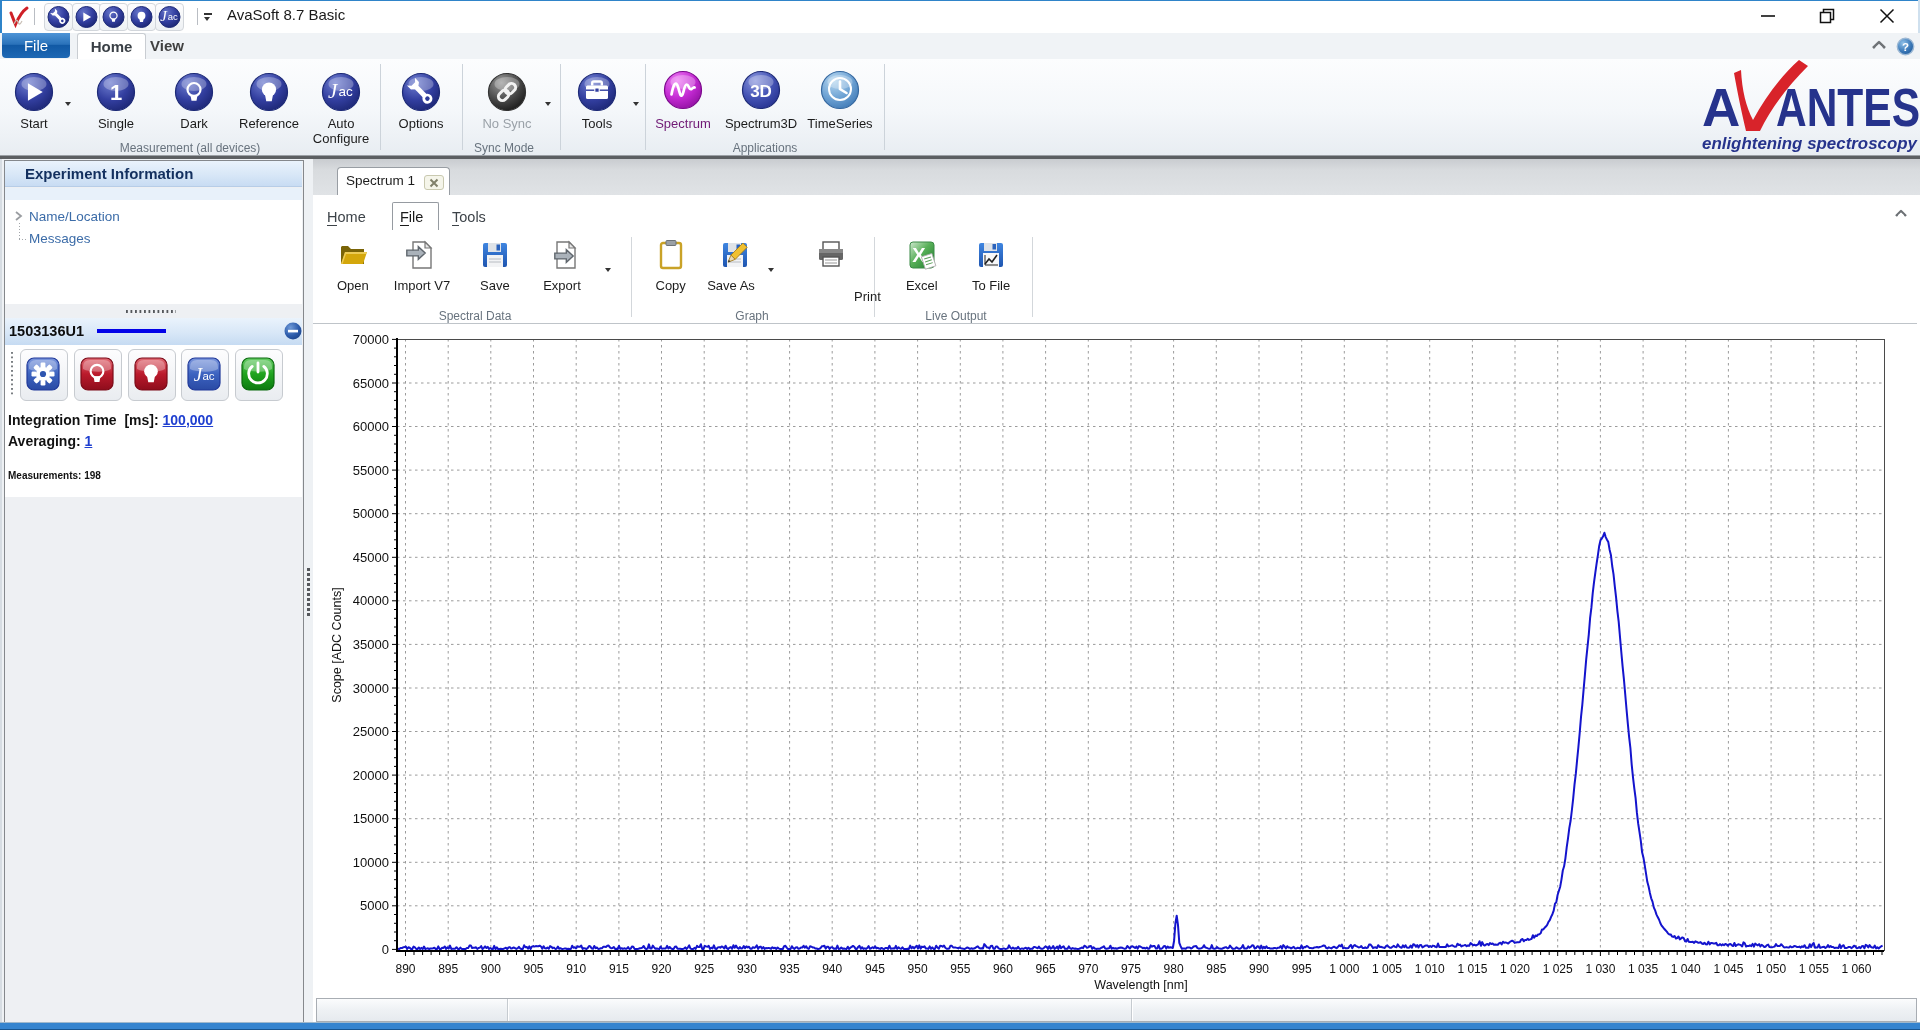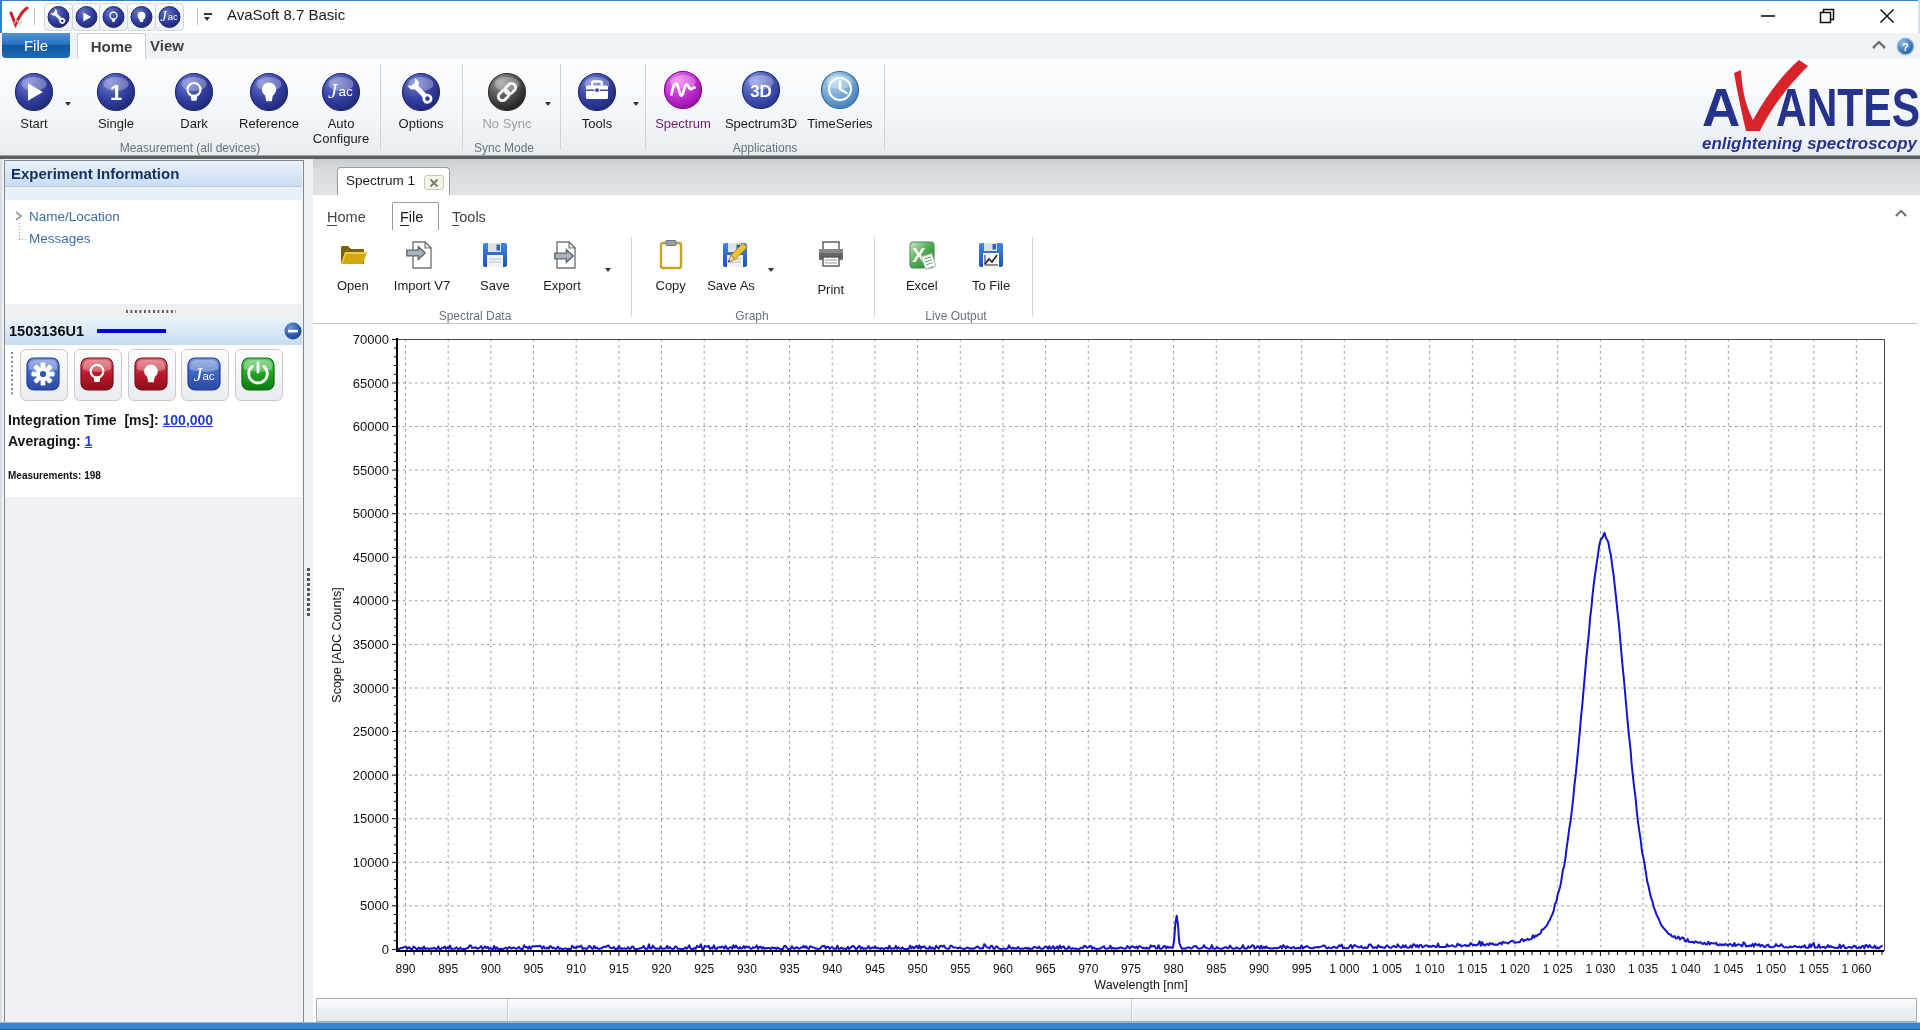--- a/index.html
+++ b/index.html
@@ -288,21 +288,21 @@
     <div class="grplbl" style="left:90px;top:141px;width:200px">Measurement (all devices)</div>
     <div class="grplbl" style="left:454px;top:141px;width:100px">Sync Mode</div>
     <div class="grplbl" style="left:695px;top:141px;width:140px">Applications</div>
     <svg width="232" height="96" viewBox="0 0 232 96" style="position:absolute;left:1689px;top:60px" xmlns="http://www.w3.org/2000/svg">
       <text x="13" y="66" font-family="Liberation Sans" font-weight="bold" font-size="53" fill="#26338c">A</text>
       <text x="87" y="66" font-family="Liberation Sans" font-weight="bold" font-size="53" fill="#26338c" textLength="144" lengthAdjust="spacingAndGlyphs">ANTES</text>
       <path d="M45 13 L52 10 C53 30 57 47 64 60 C76 38 92 16 110 0 L119 6 C100 25 82 48 71 71 L57 71 C52 50 48 30 45 13 Z" fill="#d8232a"></path>
       <text x="13" y="89" font-family="Liberation Sans" font-weight="bold" font-style="italic" font-size="17" fill="#26338c" textLength="215" lengthAdjust="spacingAndGlyphs">enlightening spectroscopy</text>
     </svg>
     <div class="abs" style="left:4px;top:160px;width:298px;height:863px;border:1px solid #85888c;background:#eef0f3"></div>
-    <div class="abs" style="left:5px;top:161px;width:297px;height:26px;background:linear-gradient(#eaf3fc 0%,#d8e7f7 55%,#c8dcf3 100%);border-bottom:1px solid #b7cde7;font-size:15px;font-weight:bold;color:#13305f;line-height:26px;padding-left:6px;box-sizing:border-box">Experiment Information</div>
+    <div class="abs" style="left:5px;top:161px;width:297px;height:26px;background:linear-gradient(#eaf3fc 0%,#d8e7f7 55%,#c8dcf3 100%);border-bottom:1px solid #b7cde7;font-size:15px;font-weight:bold;color:#13305f;line-height:26px;padding-left:20px;box-sizing:border-box">Experiment Information</div>
     <div class="abs" style="left:5px;top:188px;width:297px;height:12px;background:#e8f1fa"></div>
     <div class="abs" style="left:5px;top:200px;width:297px;height:104px;background:#fff"></div>
     <svg width="10" height="10" viewBox="0 0 10 10" style="position:absolute;left:14px;top:211px" xmlns="http://www.w3.org/2000/svg">
       <path d="M2 1 L7 5 L2 9" fill="none" stroke="#9a9da1" stroke-width="1.8"></path>
     </svg>
     <div class="abs" style="left:29px;top:209px;font-size:13.5px;color:#3c6ca8">Name/Location</div>
     <div class="abs" style="left:19px;top:223px;width:1px;height:17px;background-image:linear-gradient(#a2a6aa 50%,transparent 50%);background-size:1px 3px"></div>
     <div class="abs" style="left:19px;top:239px;width:9px;height:1px;background-image:linear-gradient(90deg,#a2a6aa 50%,transparent 50%);background-size:3px 1px"></div>
     <div class="abs" style="left:29px;top:231px;font-size:13.5px;color:#3c6ca8">Messages</div>
     <div class="abs" style="left:126px;top:310px;width:50px;height:3px;background-image:linear-gradient(90deg,#55585c 2px,transparent 2px);background-size:4.5px 3px"></div>
@@ -537,21 +537,21 @@
       <rect x="8" y="14" width="16" height="14" fill="#f7f8f9"></rect>
       <path d="M10 25 L14 20 L17 23 L22 16" fill="none" stroke="#222" stroke-width="1.6"></path>
       <path d="M10 16 L10 26 L23 26" fill="none" stroke="#222" stroke-width="1"></path>
     </svg>
     <div class="abs" style="left:302.8px;top:278px;width:100px;text-align:center;font-size:13px;color:#1c1c1c">Open</div>
     <div class="abs" style="left:372px;top:278px;width:100px;text-align:center;font-size:13px;color:#1c1c1c">Import V7</div>
     <div class="abs" style="left:444.9px;top:278px;width:100px;text-align:center;font-size:13px;color:#1c1c1c">Save</div>
     <div class="abs" style="left:512px;top:278px;width:100px;text-align:center;font-size:13px;color:#1c1c1c">Export</div>
     <div class="abs" style="left:620.7px;top:278px;width:100px;text-align:center;font-size:13px;color:#1c1c1c">Copy</div>
     <div class="abs" style="left:681px;top:278px;width:100px;text-align:center;font-size:13px;color:#1c1c1c">Save As</div>
-    <div class="abs" style="left:780.8px;top:282px;width:100px;text-align:center;font-size:13px;color:#1c1c1c">Print</div>
+    <div class="abs" style="left:780.8px;top:289px;width:100px;text-align:right;font-size:13px;color:#1c1c1c">Print</div>
     <div class="abs" style="left:871.8px;top:278px;width:100px;text-align:center;font-size:13px;color:#1c1c1c">Excel</div>
     <div class="abs" style="left:941.1px;top:278px;width:100px;text-align:center;font-size:13px;color:#1c1c1c">To File</div>
     <svg width="1604" height="672" viewBox="0 0 1604 672" style="position:absolute;left:313px;top:325px" xmlns="http://www.w3.org/2000/svg">
       <rect x="0" y="0" width="1604" height="672" fill="#ffffff"></rect>
       <g stroke="#9b9b9b" stroke-width="1" stroke-dasharray="2.5,3.5">
         <line x1="92.5" y1="14" x2="92.5" y2="626"></line>
         <line x1="135.2" y1="14" x2="135.2" y2="626"></line>
         <line x1="177.8" y1="14" x2="177.8" y2="626"></line>
         <line x1="220.5" y1="14" x2="220.5" y2="626"></line>
         <line x1="263.2" y1="14" x2="263.2" y2="626"></line>

